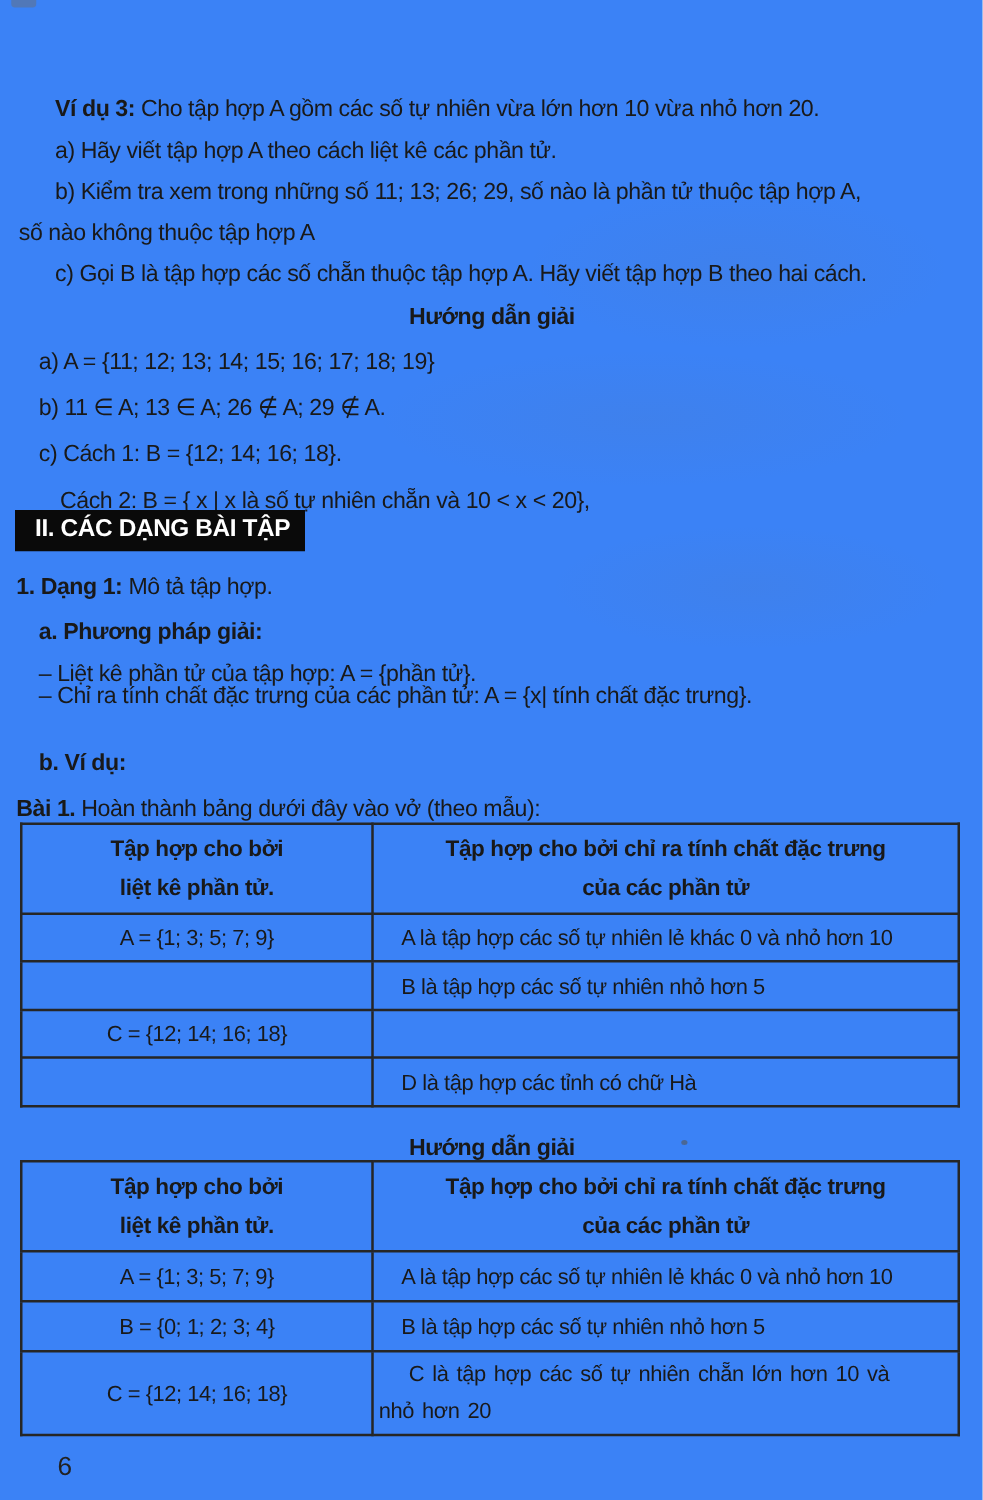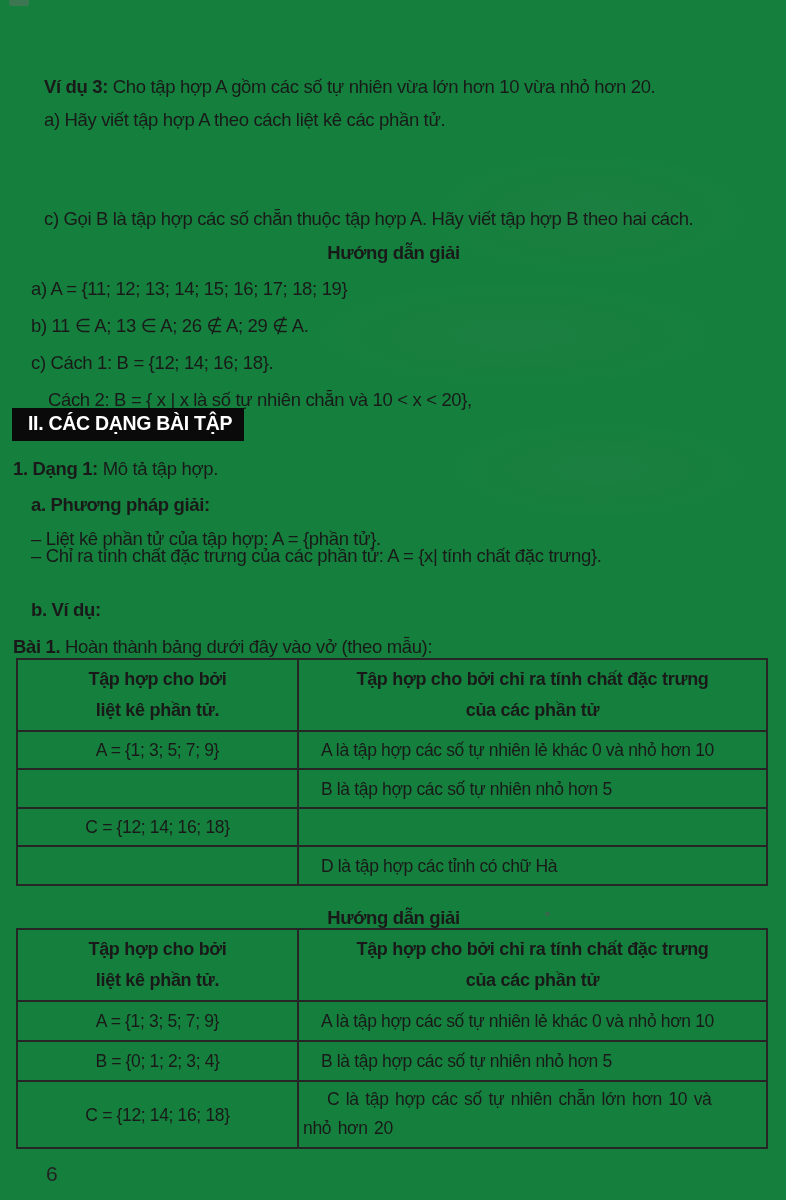--- a/index.html
+++ b/index.html
@@ -1,18 +1,18 @@
 <!DOCTYPE html>
 <html><head>
 <meta charset="utf-8">
 <style>
   html,body { margin:0; padding:0; background:#e8e8e6; }
   .page {
     position:relative; width:786px; height:1200px; margin:0 auto;
-    background:#15803d; overflow:hidden;
+    background:#3b82f6; overflow:hidden;
     font-family:"Liberation Sans","DejaVu Sans",sans-serif;
     color:#191919;
   }
   
   .t {
     position:absolute; left:15px; width:757px;
     font-size:18.5px; line-height:33px; letter-spacing:-0.35px;
     white-space:pre-line;
   }
   .ind29 { text-indent:29px; }
@@ -64,20 +64,22 @@
   <div class="corner-mark"></div>
   <div class="ghost" style="left:420px; top:150px; width:340px; height:130px;"></div>
   <div class="ghost" style="left:300px; top:280px; width:430px; height:110px;"></div>
   <div class="ghost" style="left:440px; top:420px; width:320px; height:100px;"></div>
   <div class="dot"></div>
 
   <div class="t ind29" style="top:70px;"><span class="b">Ví dụ 3:</span><span> Cho tập hợp A gồm các số tự nhiên vừa lớn hơn 10 vừa nhỏ hơn 20.</span></div>
 
   <div class="t ind29" style="top:103px;">a) Hãy viết tập hợp A theo cách liệt kê các phần tử.</div>
 
+  <div class="t ind29" style="top:136px;">b) Kiểm tra xem trong những số 11; 13; 26; 29, số nào là phần tử thuộc tập hợp A,
+số nào không thuộc tập hợp A</div>
 
   <div class="t ind29" style="top:202px;">c) Gọi B là tập hợp các số chẵn thuộc tập hợp A. Hãy viết tập hợp B theo hai cách.</div>
 
   <div class="t center" style="top:236px;">Hướng dẫn giải</div>
 
   <div class="t sol ind16" style="top:272px;">a) A = {11; 12; 13; 14; 15; 16; 17; 18; 19}</div>
   <div class="t sol ind16" style="top:309px;">b) 11 ∈ A; 13 ∈ A; 26 ∉ A; 29 ∉ A.</div>
   <div class="t sol ind16" style="top:346px;">c) Cách 1: B = {12; 14; 16; 18}.</div>
   <div class="t sol ind33" style="top:383px;">Cách 2: B = { x | x là số tự nhiên chẵn và 10 &lt; x &lt; 20},</div>
 

